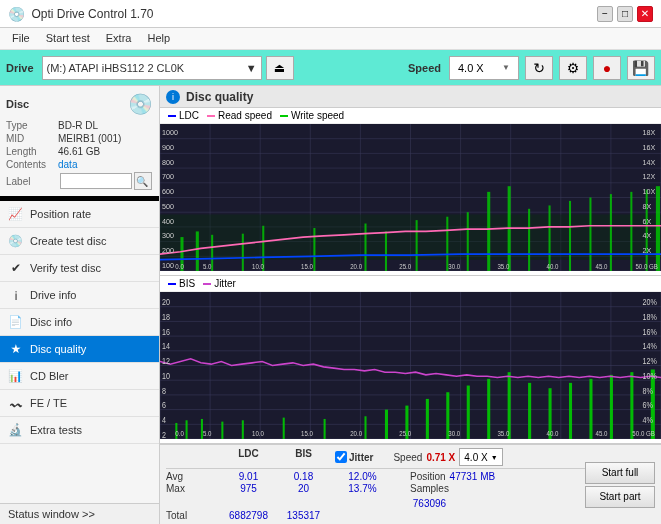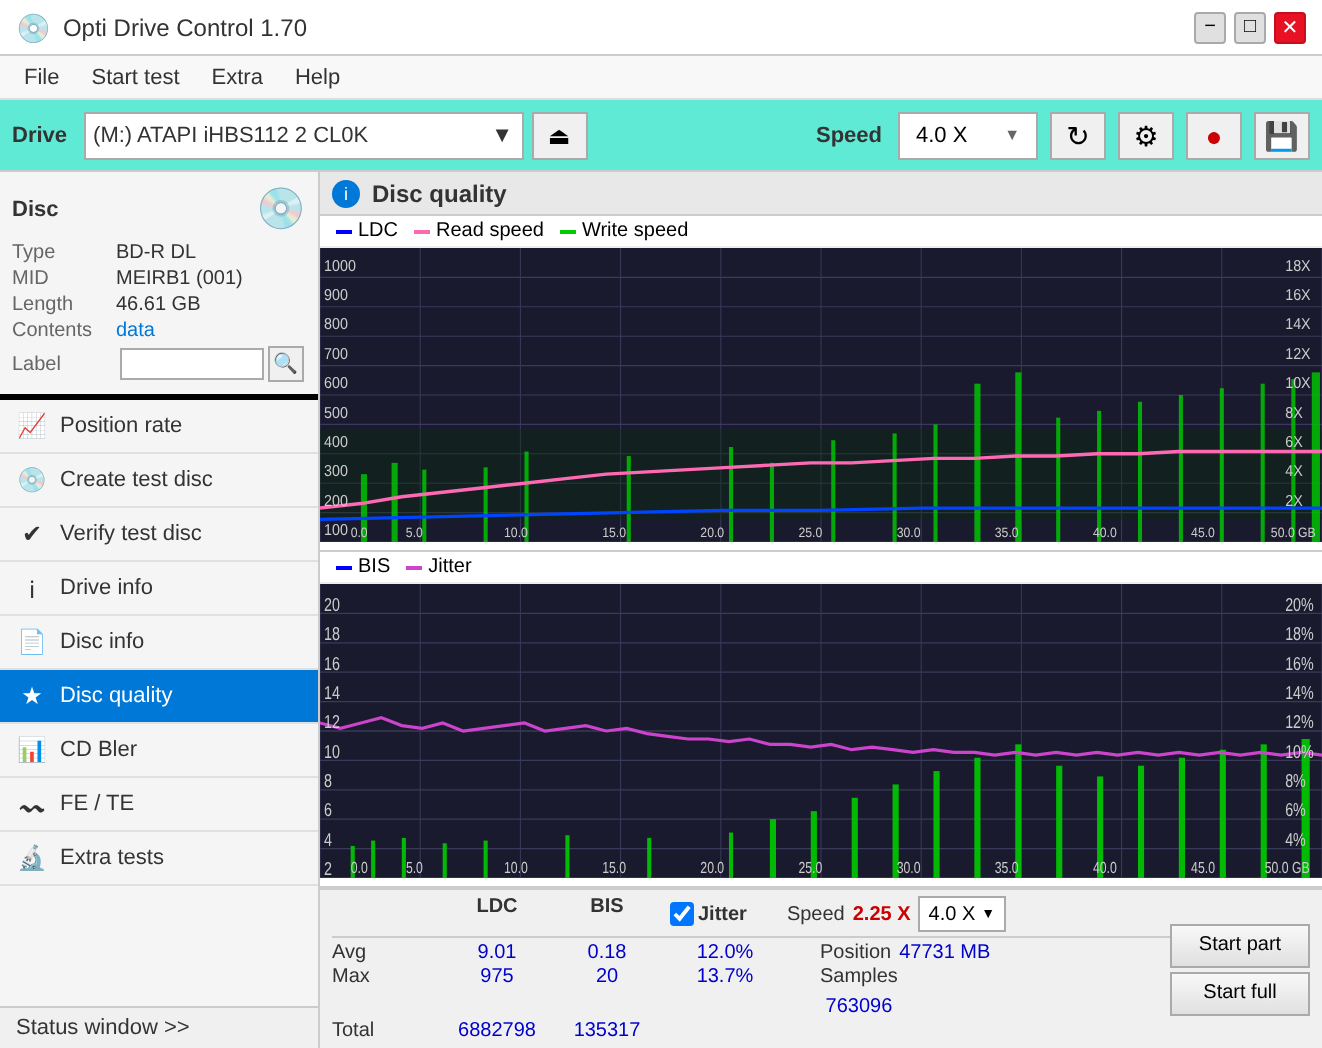--- a/index.html
+++ b/index.html
@@ -6,41 +6,41 @@
     body { font-family: 'Segoe UI', Tahoma, Geneva, Verdana, sans-serif; font-size: 11px; background: #f0f0f0; width: 661px; height: 524px; overflow: hidden; }
     
     
     .title-bar { background: #fff; display: flex; align-items: center; justify-content: space-between; padding: 4px 8px; border-bottom: 1px solid #ccc; height: 28px; }
     .title-bar-left { display: flex; align-items: center; gap: 6px; font-size: 12px; font-weight: 500; color: #333; }
     .title-controls { display: flex; gap: 4px; }
     .title-btn { width: 16px; height: 16px; display: flex; align-items: center; justify-content: center; border: 1px solid #aaa; background: #e0e0e0; font-size: 10px; cursor: pointer; border-radius: 2px; }
     .title-btn.close { background: #e81123; color: white; border-color: #c50f1f; }
     
     
-    .menu-bar { background: #f8f8f8; border-bottom: 1px solid #ddd; display: flex; align-items: center; padding: 2px 4px; height: 22px; }
+    .menu-bar { background: #f8f8f8; border-bottom: 1px solid #ddd; display: flex; padding: 2px 4px; height: 22px; }
     .menu-item { padding: 2px 8px; font-size: 11px; cursor: pointer; color: #333; }
     
     
     .toolbar { background: #5eead4; border-bottom: 1px solid #ccc; display: flex; align-items: center; padding: 3px 6px; height: 36px; gap: 4px; }
     .toolbar-label { font-size: 11px; font-weight: bold; color: #333; margin-right: 4px; }
     .drive-select { display: flex; align-items: center; gap: 4px; flex: 1; }
     .drive-combo { border: 1px solid #aaa; background: white; padding: 2px 4px; font-size: 11px; height: 24px; width: 220px; display: flex; align-items: center; justify-content: space-between; cursor: pointer; }
     .drive-combo span { font-size: 11px; color: #333; }
     .combo-arrow { font-size: 8px; color: #666; }
     .eject-btn { width: 28px; height: 24px; border: 1px solid #aaa; background: #f0f0f0; display: flex; align-items: center; justify-content: center; cursor: pointer; font-size: 12px; }
     .speed-label { font-size: 11px; font-weight: bold; color: #333; margin: 0 4px; }
     .speed-combo { border: 1px solid #aaa; background: white; padding: 2px 8px; font-size: 11px; height: 24px; width: 70px; display: flex; align-items: center; justify-content: space-between; cursor: pointer; }
     .toolbar-icon-btn { width: 28px; height: 24px; border: 1px solid #aaa; background: #f0f0f0; display: flex; align-items: center; justify-content: center; cursor: pointer; font-size: 14px; margin-left: 2px; }
     
     
     .main { display: flex; height: calc(524px - 86px); }
     
     
     .sidebar { width: 160px; background: #f5f5f5; border-right: 1px solid #ccc; display: flex; flex-direction: column; }
-    .disc-info-panel { padding: 6px; border-bottom: 3px solid #000000; }
+    .disc-info-panel { padding: 6px; border-bottom: 5px solid #000000; }
     .disc-header { display: flex; align-items: center; justify-content: space-between; margin-bottom: 4px; }
     .disc-title { font-weight: bold; font-size: 11px; color: #333; }
     .disc-icon { font-size: 20px; color: #555; }
     .disc-row { display: flex; align-items: center; margin-bottom: 2px; }
     .disc-row-label { color: #666; font-size: 10px; width: 52px; }
     .disc-row-value { font-size: 10px; color: #333; font-weight: 500; }
     .disc-row-value.blue { color: #0078d7; }
     .label-input { display: flex; align-items: center; gap: 2px; margin-top: 2px; }
     .label-input input { border: 1px solid #aaa; font-size: 10px; padding: 1px 2px; width: 90px; height: 16px; }
     .label-input-btn { width: 18px; height: 18px; border: 1px solid #aaa; background: #f0f0f0; display: flex; align-items: center; justify-content: center; cursor: pointer; font-size: 10px; }
@@ -430,21 +430,21 @@
             <div style="width:55px;"></div>
             <div style="width:55px; text-align:center; font-size:10px; font-weight:bold; color:#333;">LDC</div>
             <div style="width:55px; text-align:center; font-size:10px; font-weight:bold; color:#333;">BIS</div>
             <div style="display:flex; align-items:center; gap:2px; margin-left:4px;">
               <input type="checkbox" checked="" style="width: 12px; height: 12px;">
               <span style="font-size:10px; font-weight:bold; color:#333;">Jitter</span>
             </div>
             <div style="margin-left:20px; display:flex; flex-direction:column; gap:2px;">
               <div style="display:flex; align-items:center; gap:4px;">
                 <span style="font-size:10px; color:#333;">Speed</span>
-                <span style="font-size:10px; color:#cc0000; font-weight:bold;">2.25 X</span>
+                <span style="font-size:10px; color:#cc0000; font-weight:bold;">0.71 X</span>
                 <div style="border:1px solid #aaa; background:white; padding:1px 4px; font-size:10px; height:18px; display:flex; align-items:center; gap:3px; cursor:pointer;">
                   <span>4.0 X</span>
                   <span style="font-size:7px;">▼</span>
                 </div>
               </div>
             </div>
           </div>
           <div style="display:flex; gap:0; margin-bottom:1px;">
             <div style="width:55px; font-size:10px; color:#333;">Avg</div>
             <div style="width:55px; text-align:center; font-size:10px; color:#0000cc;">9.01</div>
@@ -466,20 +466,20 @@
             </div>
           </div>
           <div style="display:flex; gap:0;">
             <div style="width:55px; font-size:10px; color:#333;">Total</div>
             <div style="width:55px; text-align:center; font-size:10px; color:#0000cc;">6882798</div>
             <div style="width:55px; text-align:center; font-size:10px; color:#0000cc;">135317</div>
           </div>
         </div>
 
         <div style="display:flex; flex-direction:column; gap:2px; justify-content:center;">
+          <button class="action-btn">Start full</button>
           <button class="action-btn">Start part</button>
-          <button class="action-btn">Start full</button>
         </div>
       </div>
     </div>
 
   </div>
 </div>
 
 </body></html>

